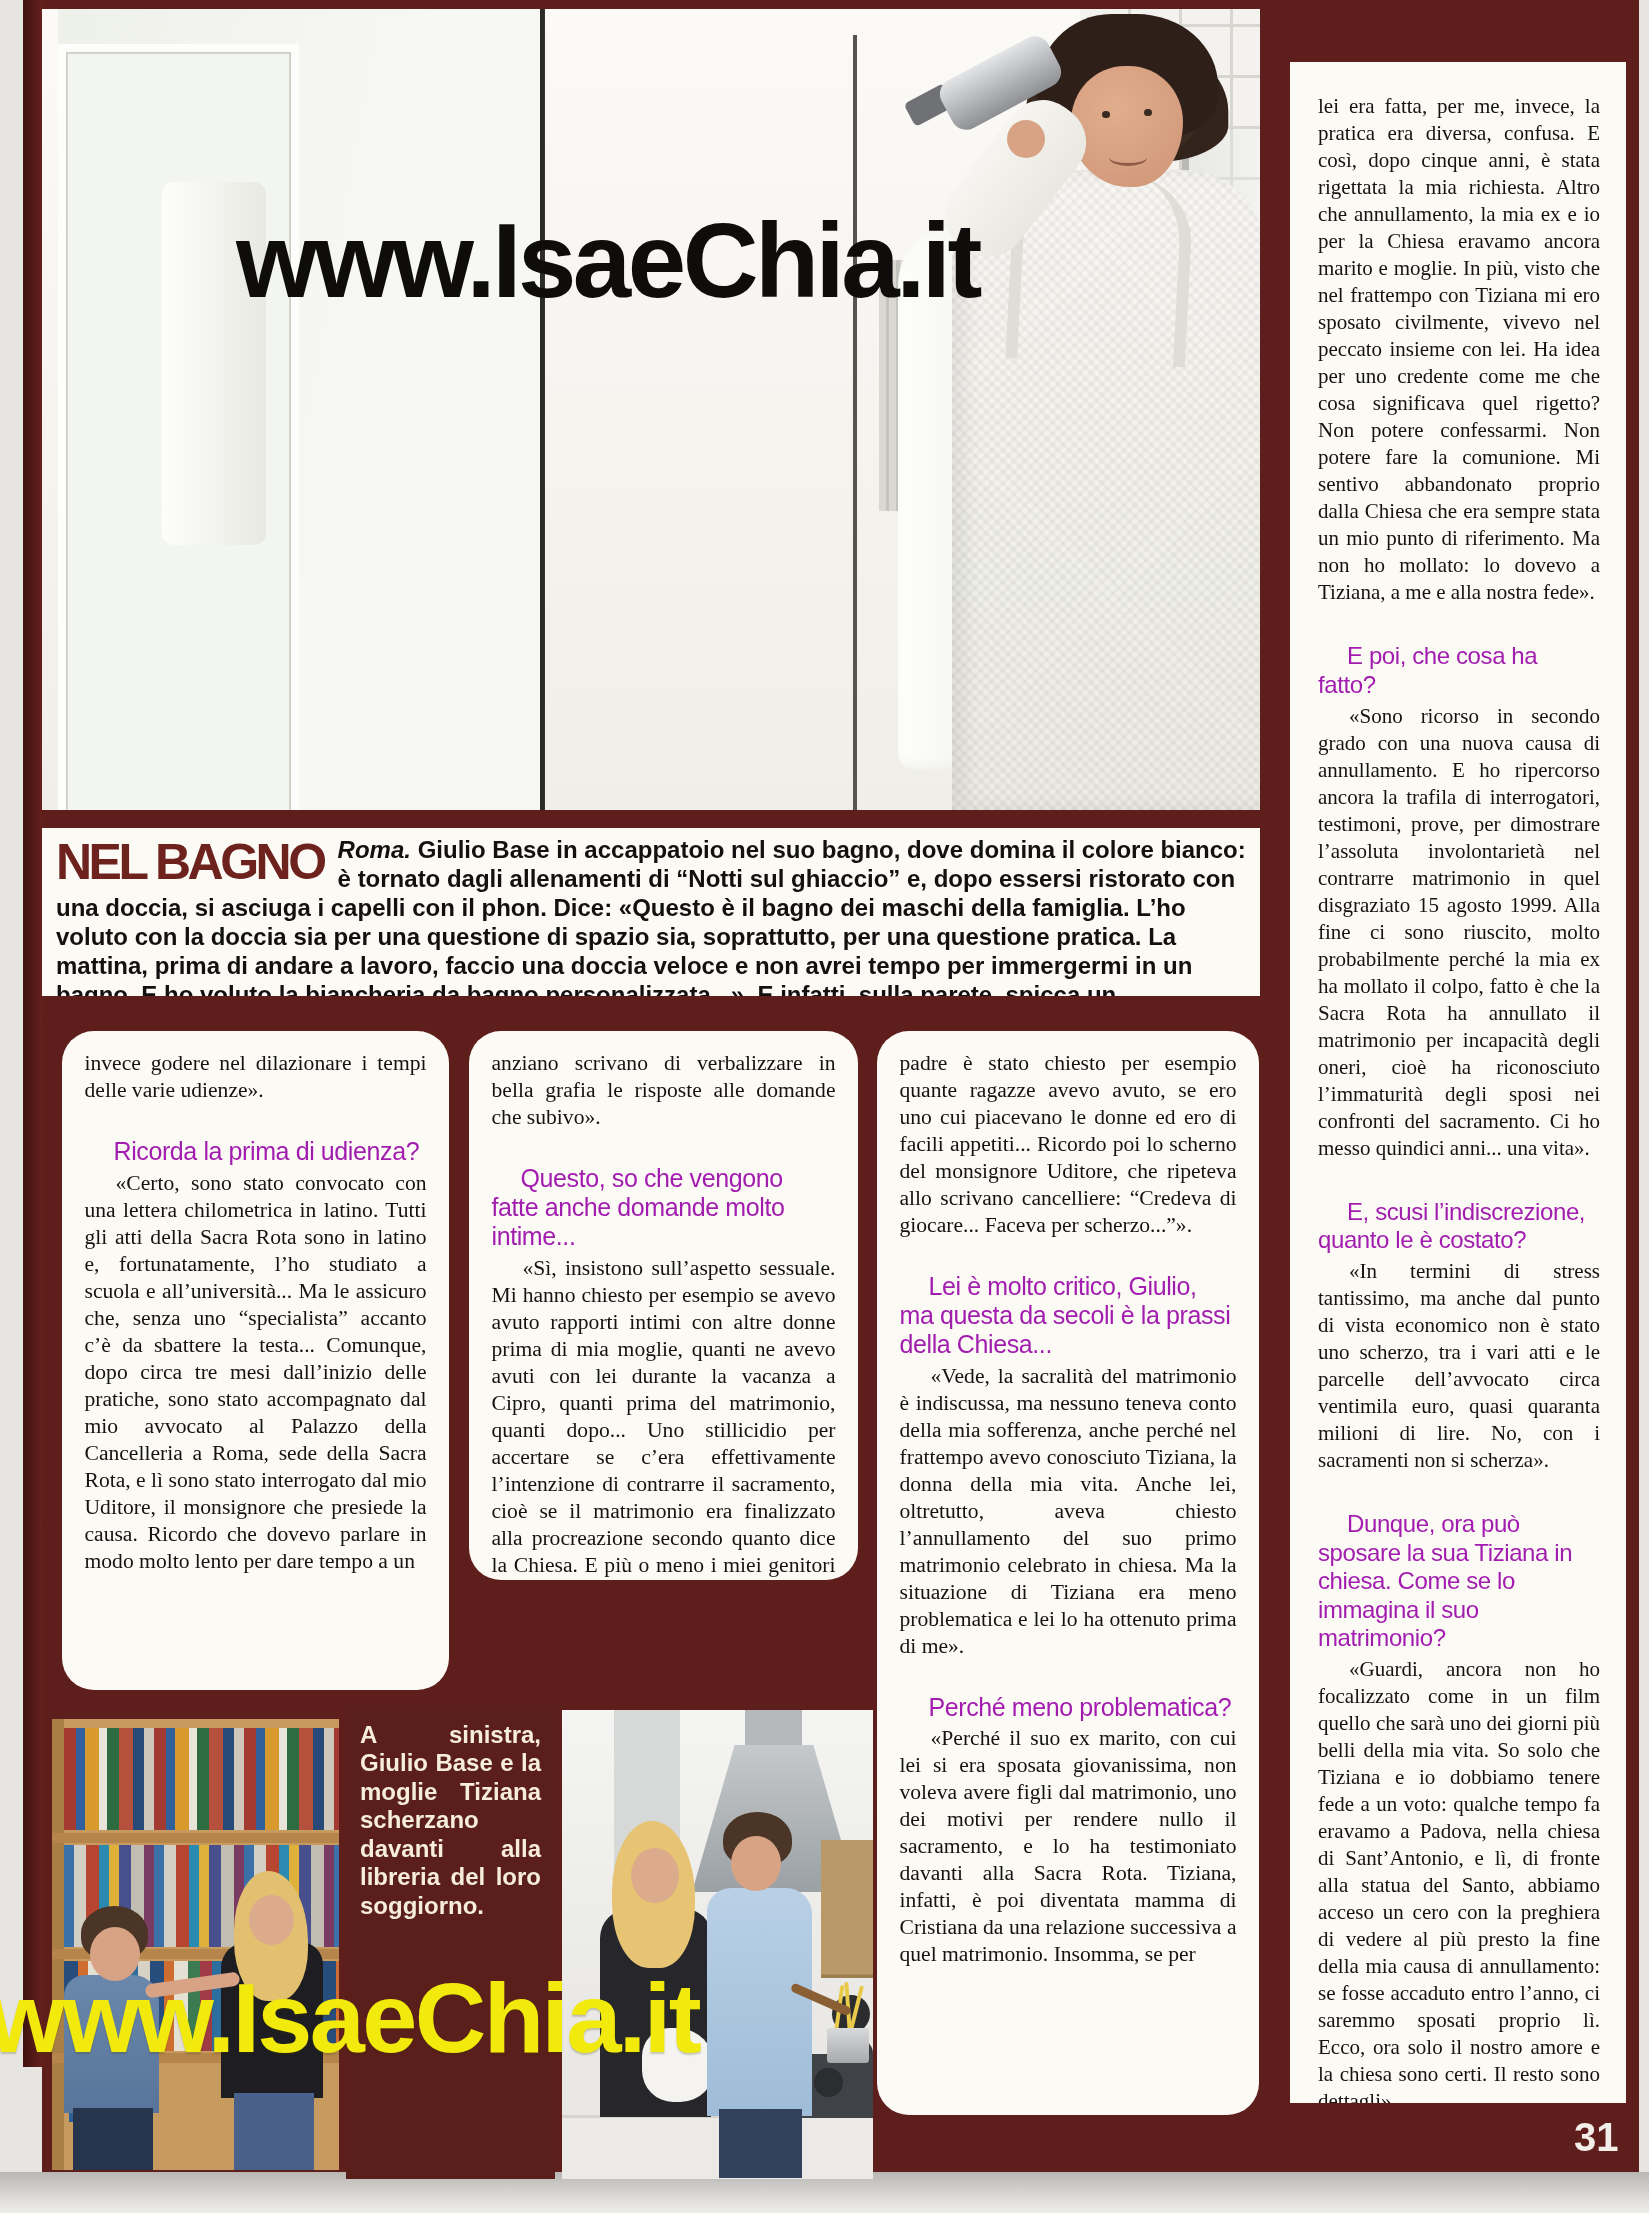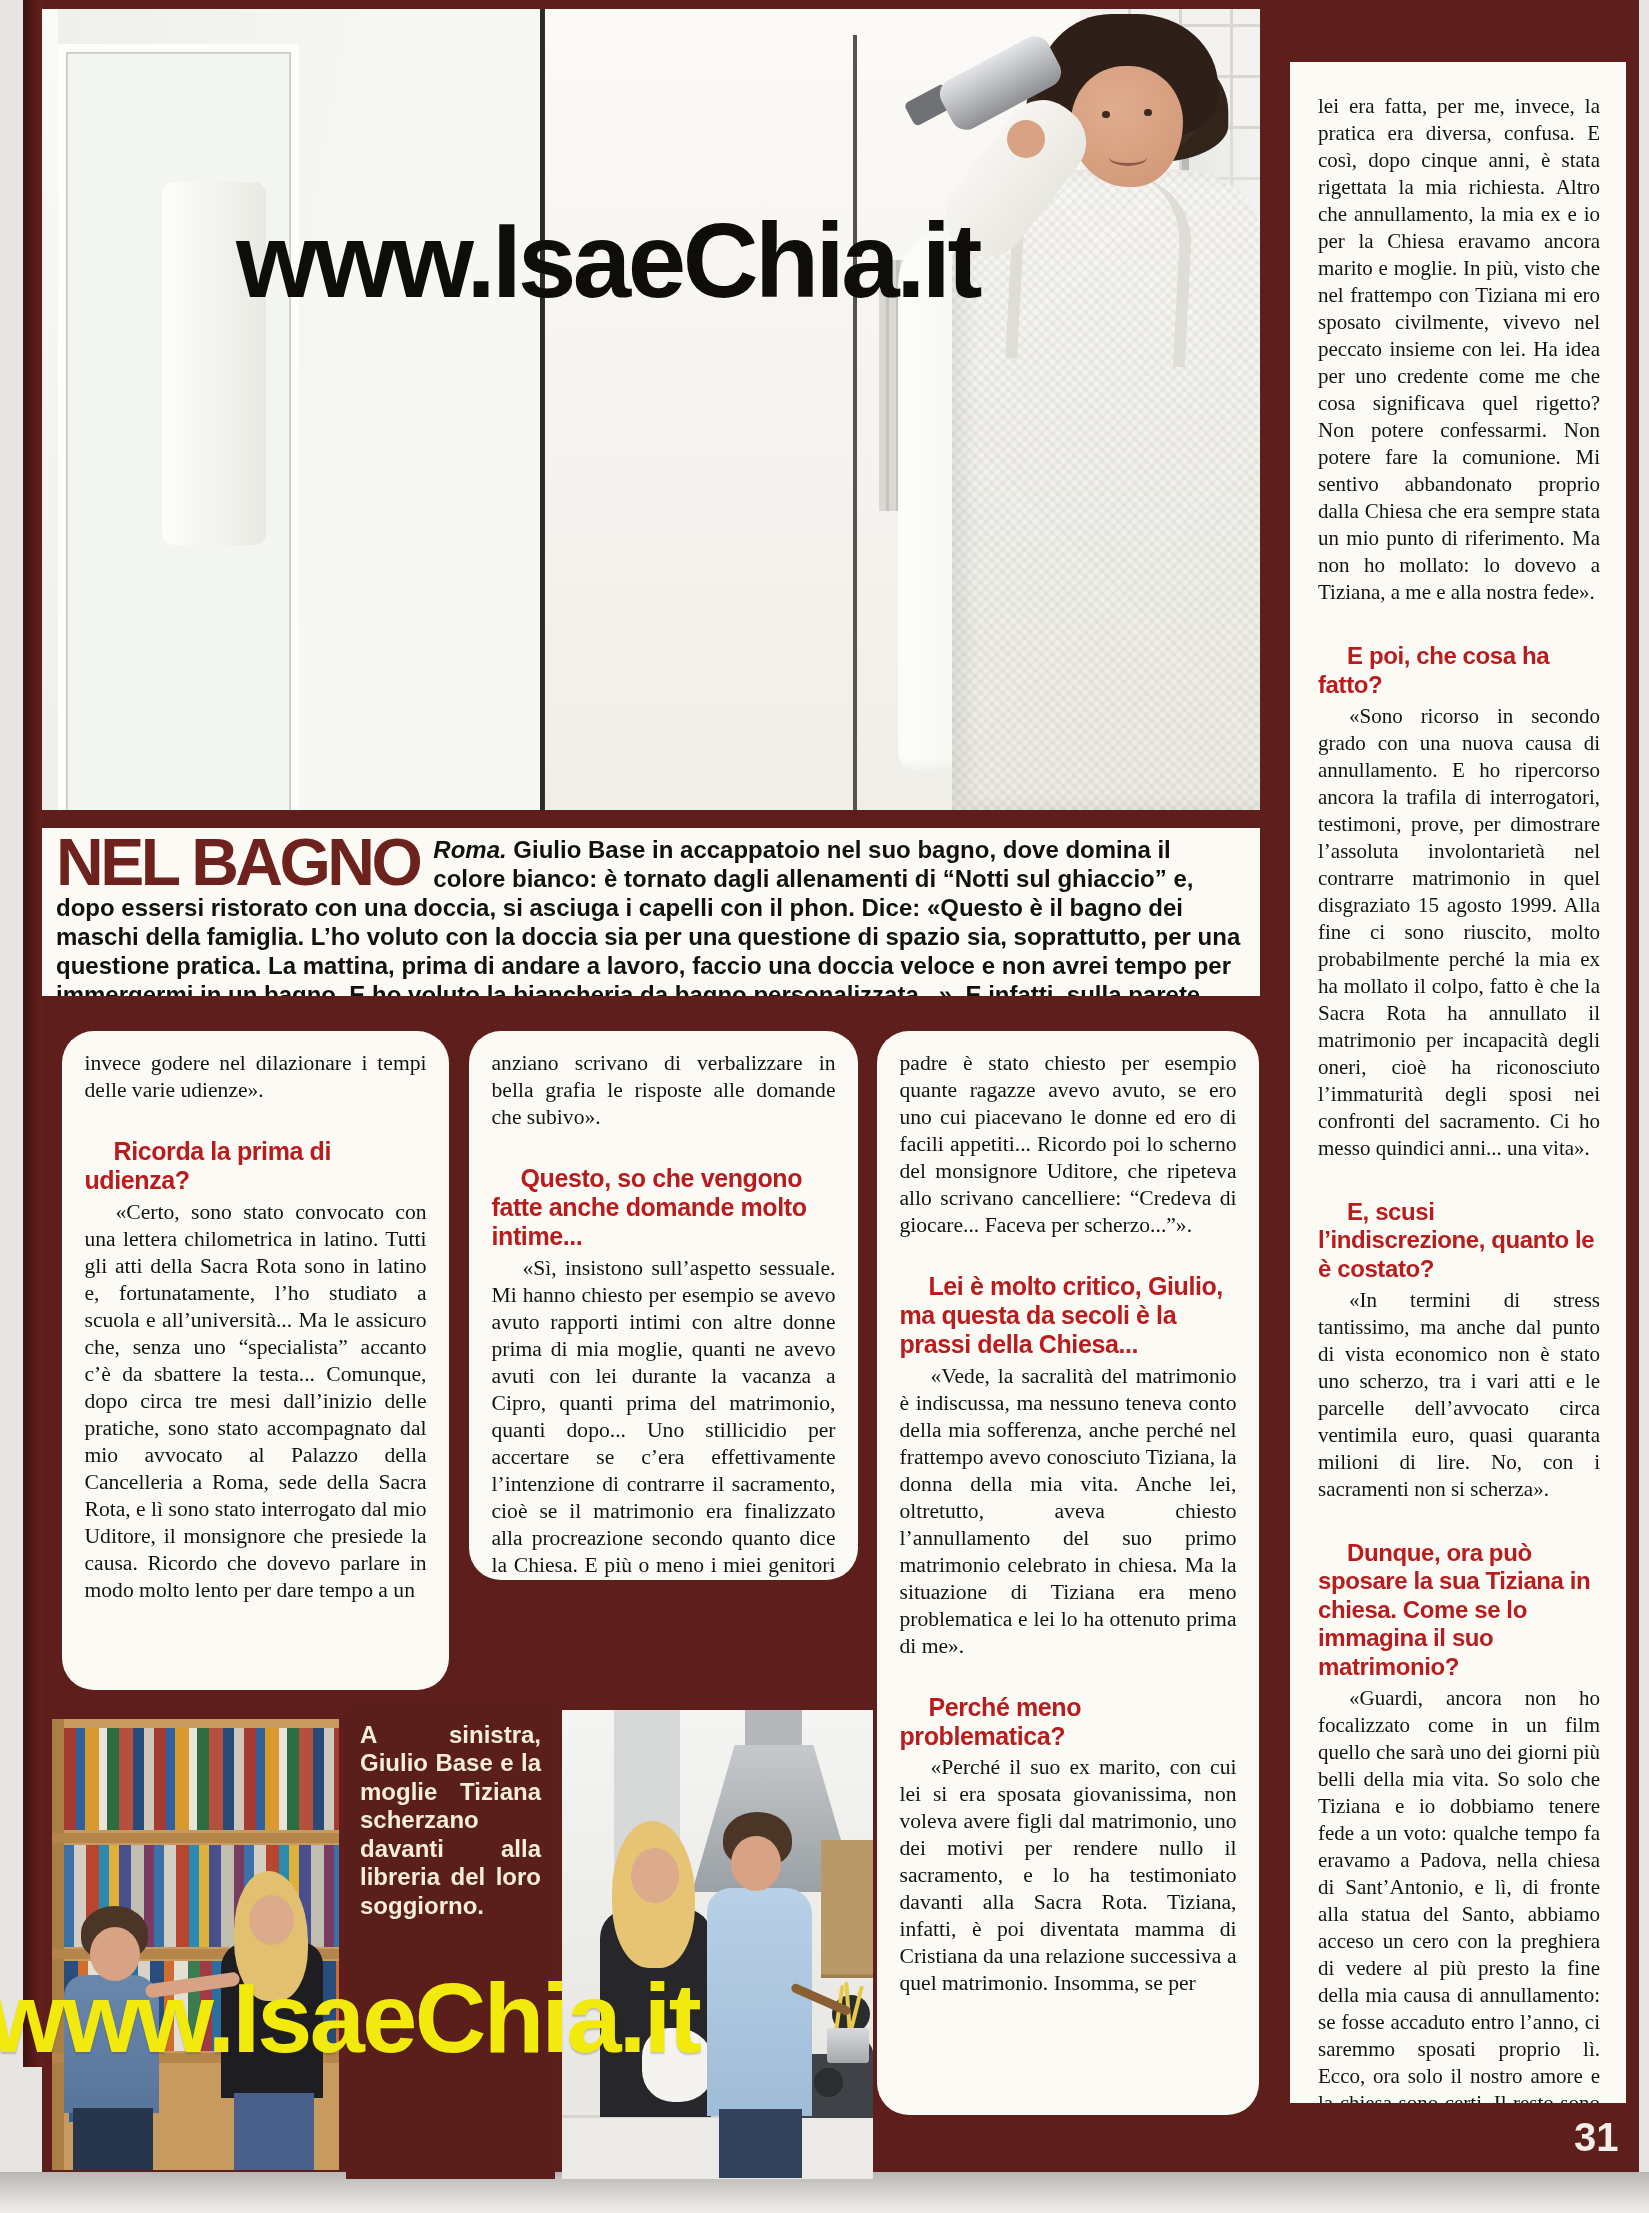--- a/index.html
+++ b/index.html
@@ -38,33 +38,33 @@
                 linear-gradient(180deg,#f8f7f3,#ecebe4);box-shadow:inset 12px 0 19px rgba(0,0,0,.07);}
   .robe-collar{left:968px;top:164px;width:156px;height:190px;border-left:12px solid #dfded6;border-right:12px solid #dfded6;border-radius:69px 69px 0 0;transform:rotate(3deg);}
   .man-arm{left:932px;top:83px;width:83px;height:173px;background:linear-gradient(90deg,#f6f5f1,#e8e7e0);border-radius:38px;transform:rotate(38deg);}
   .man-hand{left:965px;top:111px;width:38px;height:38px;background:#d8a285;border-radius:50%;}
   .dryer-body{left:898px;top:47px;width:121px;height:54px;background:linear-gradient(180deg,#e4e5e7,#8d8f93);border-radius:15.6px;transform:rotate(-28deg);}
   .dryer-nozzle{left:865px;top:83px;width:45px;height:26px;background:#6f7174;border-radius:5.2px;transform:rotate(-28deg);}
   .wm-top{left:194px;top:192px;font-family:"Liberation Sans",sans-serif;font-weight:700;
      font-size:105px;letter-spacing:-3.5px;color:#0e0d0b;white-space:nowrap;}
   
   .caption-box{left:42px;top:828px;width:1218px;height:168px;background:#fbfaf5;padding:7px 14px 0 14px;box-sizing:border-box;overflow:hidden;}
-  .nel-bagno{float:left;font-family:"Liberation Sans",sans-serif;font-weight:700;font-size:66px;line-height:55px;
+  .nel-bagno{float:left;font-family:"Liberation Sans",sans-serif;font-weight:700;font-size:50px;line-height:55px;
      letter-spacing:-3.5px;color:#6d221d;padding-right:14px;transform-origin:left top;}
   .cap-text{font-family:"Liberation Sans",sans-serif;font-weight:700;font-size:24px;line-height:29px;color:#121110;text-align:justify;}
   .roma{font-style:italic;}
   
   .col{background:#fbfaf5;box-sizing:border-box;padding:19px 22.5px;overflow:hidden;border-radius:32px;}
   .col1{left:62px;top:1031px;width:387px;height:659px;}
   .col2{left:469px;top:1031px;width:389px;height:549px;}
   .col3{left:877px;top:1031px;width:382px;height:1084px;}
   .bpara{margin:0;font-size:21.6px;line-height:27px;text-align:justify;color:#141312;text-indent:31px;}
   .noind{text-indent:0;}
-  .qhead{margin:33px 0 3.5px 0;font-family:"Liberation Sans",sans-serif;font-weight:700;font-size:25px;line-height:29px;
-     letter-spacing:-0.4px;color:#b91c1c;text-indent:29px;}
+  .qhead{margin:33px 0 3.5px 0;font-family:"Liberation Sans",sans-serif;font-weight:400;font-size:25px;line-height:29px;
+     letter-spacing:-0.4px;color:#a21caf;text-indent:29px;}
   
   .sidebar-box{left:1290px;top:62px;width:336px;height:2041px;background:#fbfaf5;box-sizing:border-box;padding:31px 26px 21px 28px;overflow:hidden;}
   .sb .bpara{font-size:21px;line-height:27px;}
   .sb .qhead{font-size:24px;line-height:28.5px;margin-top:36px;}
   .page-number{left:1574px;top:2115px;font-family:"Liberation Sans",sans-serif;font-weight:700;font-size:40px;color:#f2efe8;}
   
   .photo-books{left:52px;top:1719px;width:287px;height:451px;background:#c79b5f;overflow:hidden;}
   .shelf-side{left:0;top:0;width:12px;height:451px;background:#a97f45;}
   .shelf{width:287px;height:10.4px;background:#b5854b;}
   .books-row{left:12px;width:275px;}

